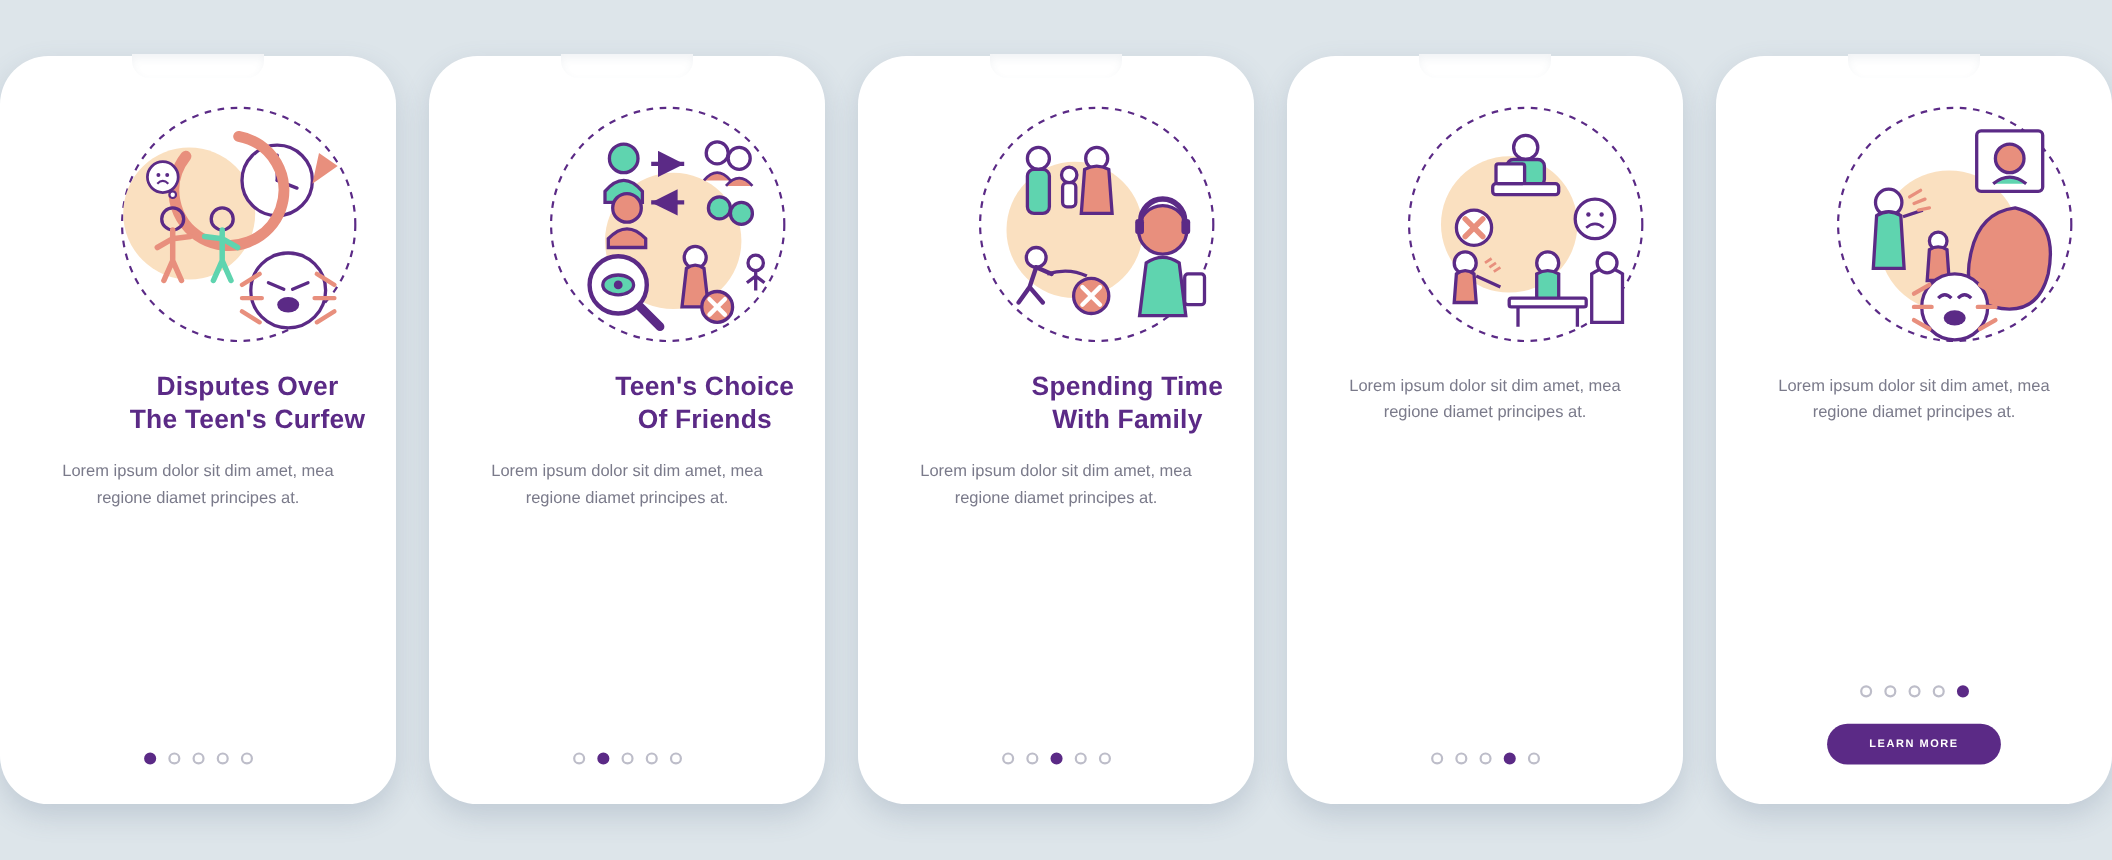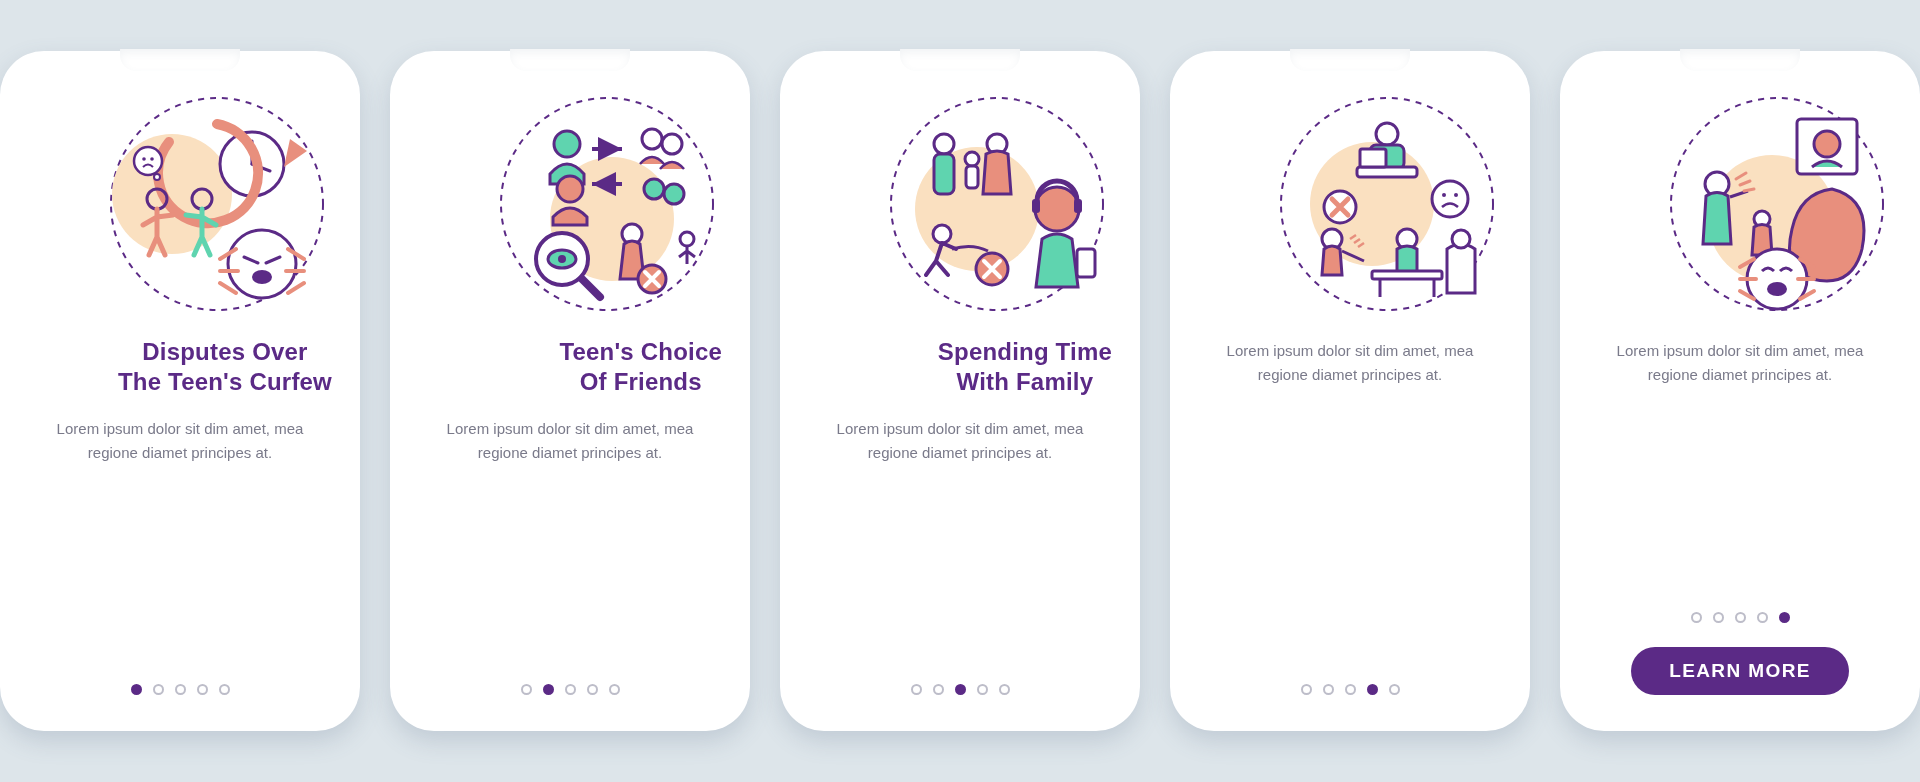--- a/index.html
+++ b/index.html
@@ -49,21 +49,21 @@
   }
   .dots{display:flex;gap:11px;}
   .dot{
     width:11px;height:11px;border-radius:50%;
     border:2px solid #bdbdc9;background:transparent;
   }
   .dot.active{background:#5b2a86;border-color:#5b2a86;}
   .cta{
     background:#5b2a86;color:#fff;border:none;
     padding:13px 38px;border-radius:999px;
-    font-weight:800;letter-spacing:1.4px;font-size:19px;
+    font-weight:800;letter-spacing:1.4px;font-size:10px;
     cursor:pointer;
   }
 </style>
 </head>
 <body>
 
 <div class="screen">
   <div class="notch"></div>
   <svg class="ill" viewBox="0 0 230 230">
     <circle cx="115" cy="115" r="106" fill="none" stroke="#5b2a86" stroke-width="2" stroke-dasharray="6 6"></circle>

